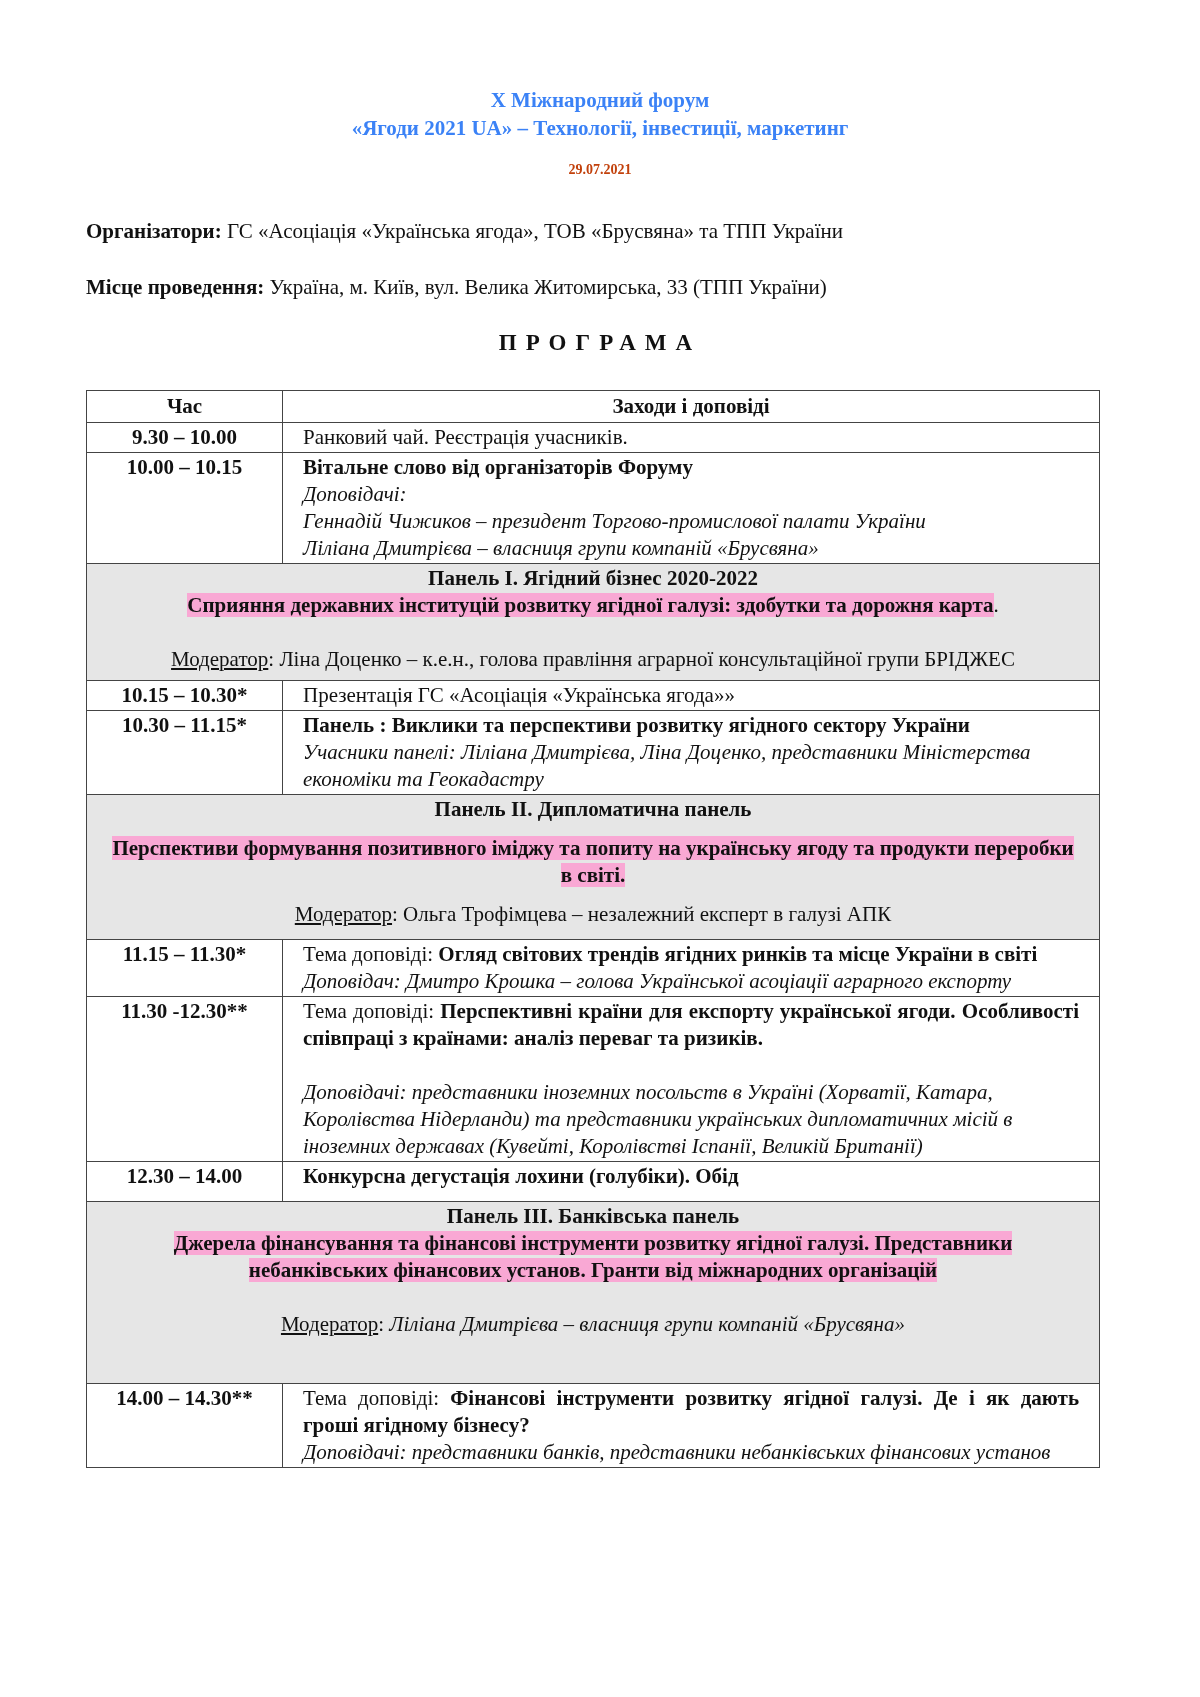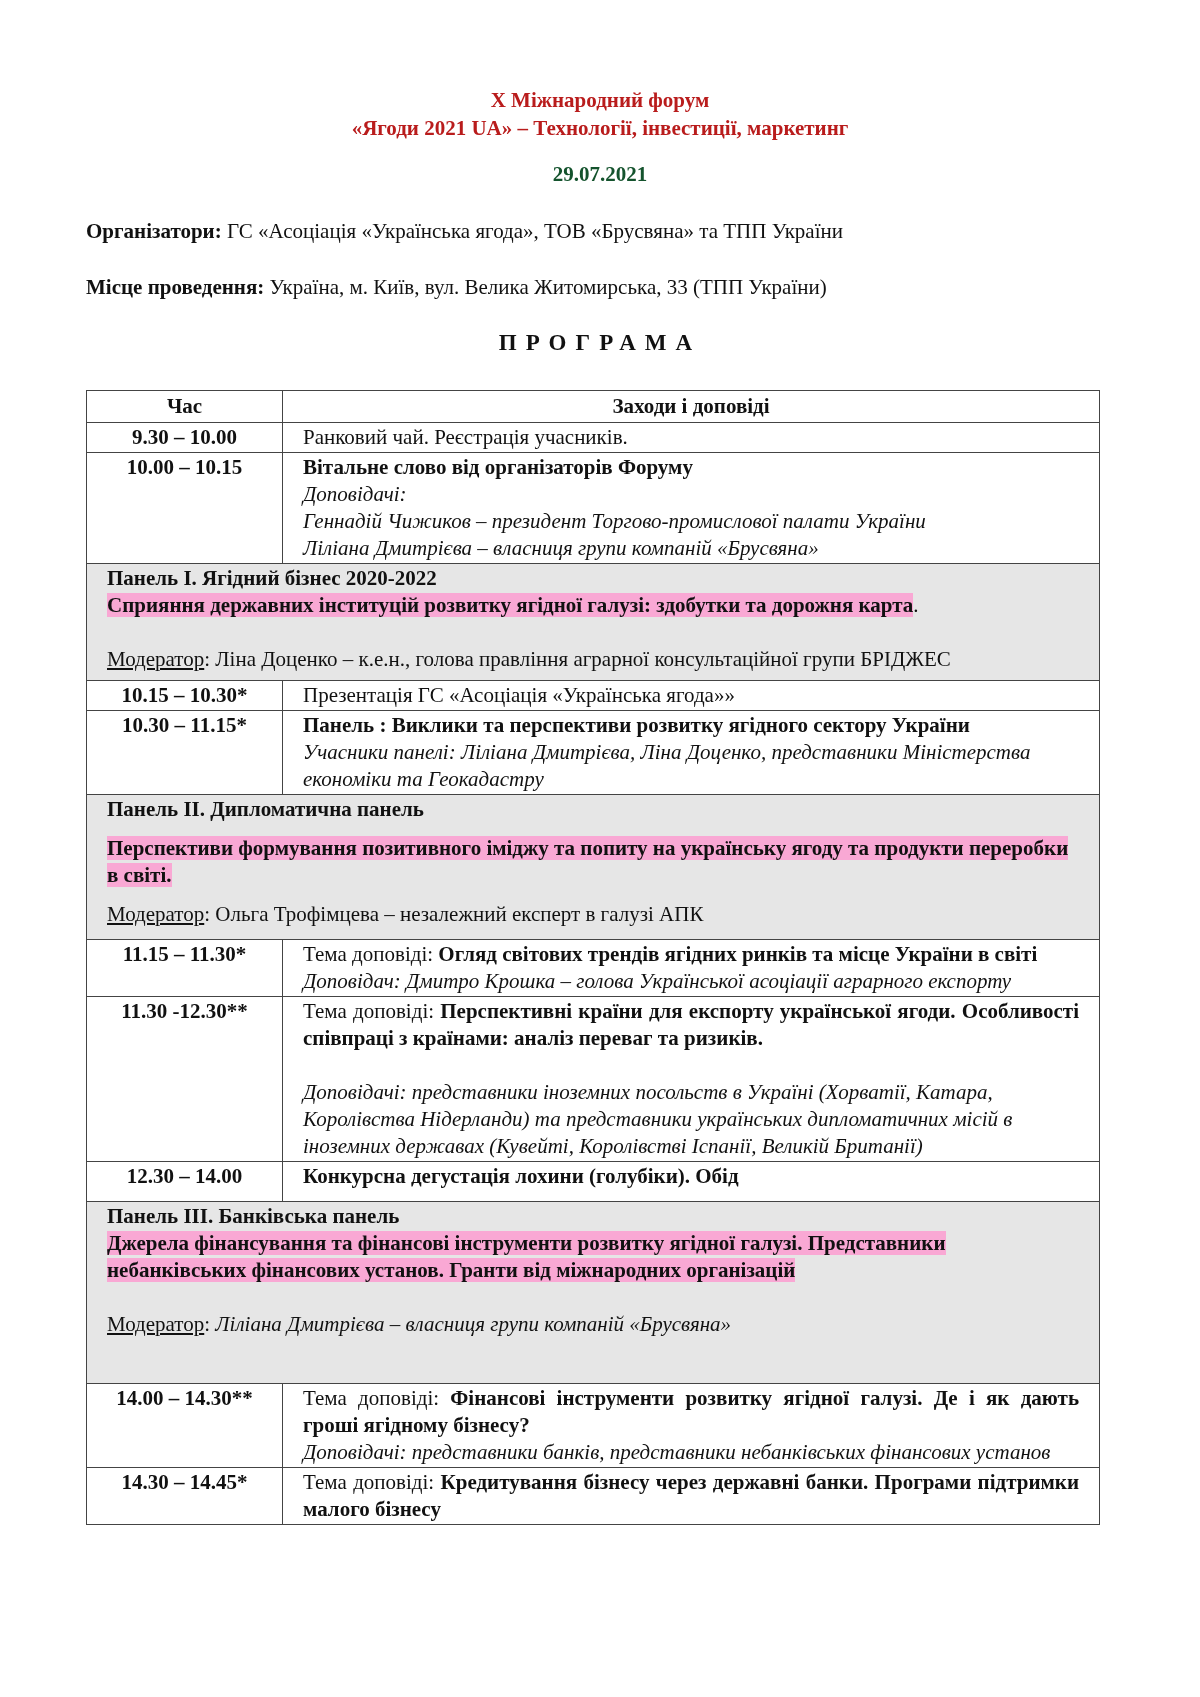--- a/index.html
+++ b/index.html
@@ -1,33 +1,33 @@
 <!DOCTYPE html>
 <html><head>
 <meta charset="utf-8">
 <style>
   html, body { margin: 0; padding: 0; background: #ffffff; }
   body {
     width: 1200px; height: 1697px; position: relative; overflow: hidden;
     font-family: "Liberation Serif", serif; color: #111;
   }
-  .title-block { position: absolute; top: 86px; left: 0; width: 1200px; text-align: center; color: #b91c1c; font-weight: bold; font-size: 21px; line-height: 28px; }
-  .title-date { position: absolute; top: 162px; left: 0; width: 1200px; text-align: center; color: #14532d; font-weight: bold; font-size: 21px; }
+  .title-block { position: absolute; top: 86px; left: 0; width: 1200px; text-align: center; color: #3b82f6; font-weight: bold; font-size: 21px; line-height: 28px; }
+  .title-date { position: absolute; top: 162px; left: 0; width: 1200px; text-align: center; color: #c2410c; font-weight: bold; font-size: 14px; }
   .info-line { position: absolute; left: 86px; font-size: 21px; }
   .info-line b { font-weight: bold; text-align: right; }
   .program-heading { position: absolute; top: 330px; left: 0; width: 1200px; text-align: center; font-weight: bold; font-size: 23px; letter-spacing: 9px; }
 
   table.prog {
     position: absolute; top: 390px; left: 86px; width: 1014px;
     border-collapse: collapse; font-size: 21px; line-height: 27px;
   }
   table.prog td, table.prog th { border: 1.5px solid #444; vertical-align: top; padding: 1px 20px; }
   table.prog th { font-weight: bold; text-align: center; padding: 2px 8px; }
   td.time { width: 155px; font-weight: bold; text-align: center; white-space: nowrap; }
-  td.panel { background: #e6e6e6; }
+  td.panel { background: #e6e6e6; text-align: center; }
   .hl { background: #f9a8d4; }
   .bold { font-weight: bold; }
   .ital { font-style: italic; }
   .under { text-decoration: underline; }
   .just { text-align: justify; }
   .gap { height: 27px; }
 </style>
 </head>
 <body>
 
@@ -138,20 +138,14 @@
   </tr>
 
   <tr>
     <td class="time" style="white-space:normal;">14.00 – 14.30**</td>
     <td>
       <div class="just"><span>Тема доповіді: </span><span class="bold">Фінансові інструменти розвитку ягідної галузі. Де і як дають гроші ягідному бізнесу?</span></div>
       <div class="ital">Доповідачі: представники банків, представники небанківських фінансових установ</div>
     </td>
   </tr>
 
-  <tr>
-    <td class="time">14.30 – 14.45*</td>
-    <td>
-      <div class="just"><span>Тема доповіді: </span><span class="bold">Кредитування бізнесу через державні банки. Програми підтримки малого бізнесу</span></div>
-    </td>
-  </tr>
 </tbody>
   </table>
 
 </body></html>

